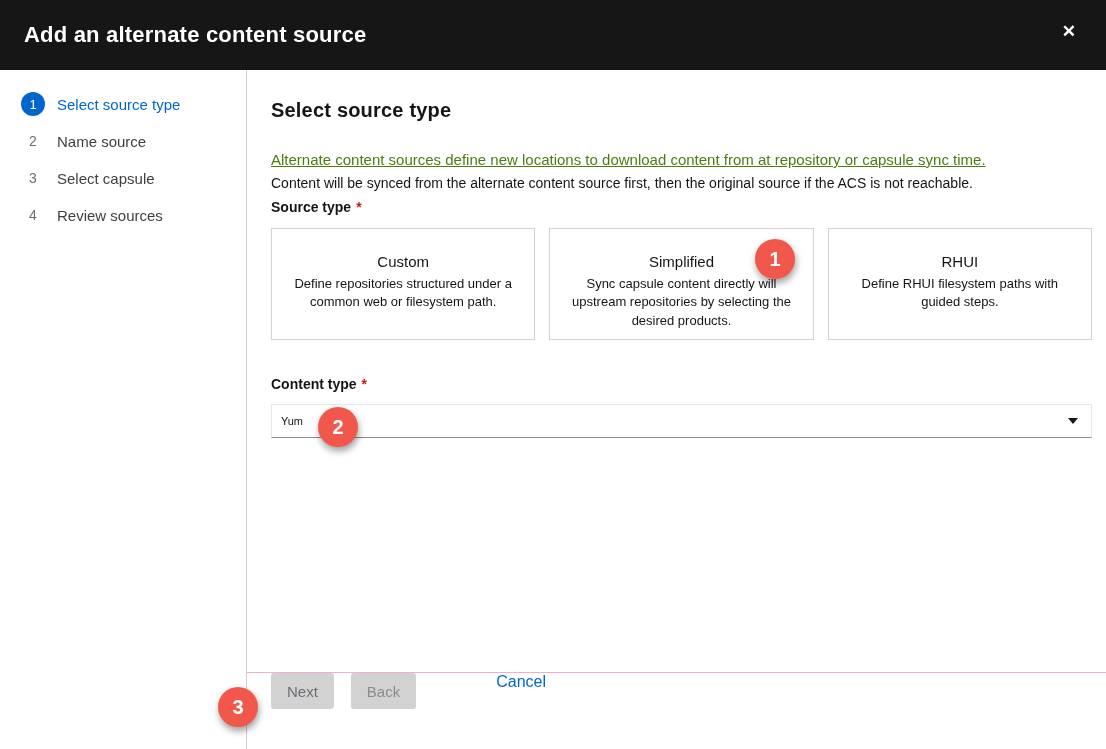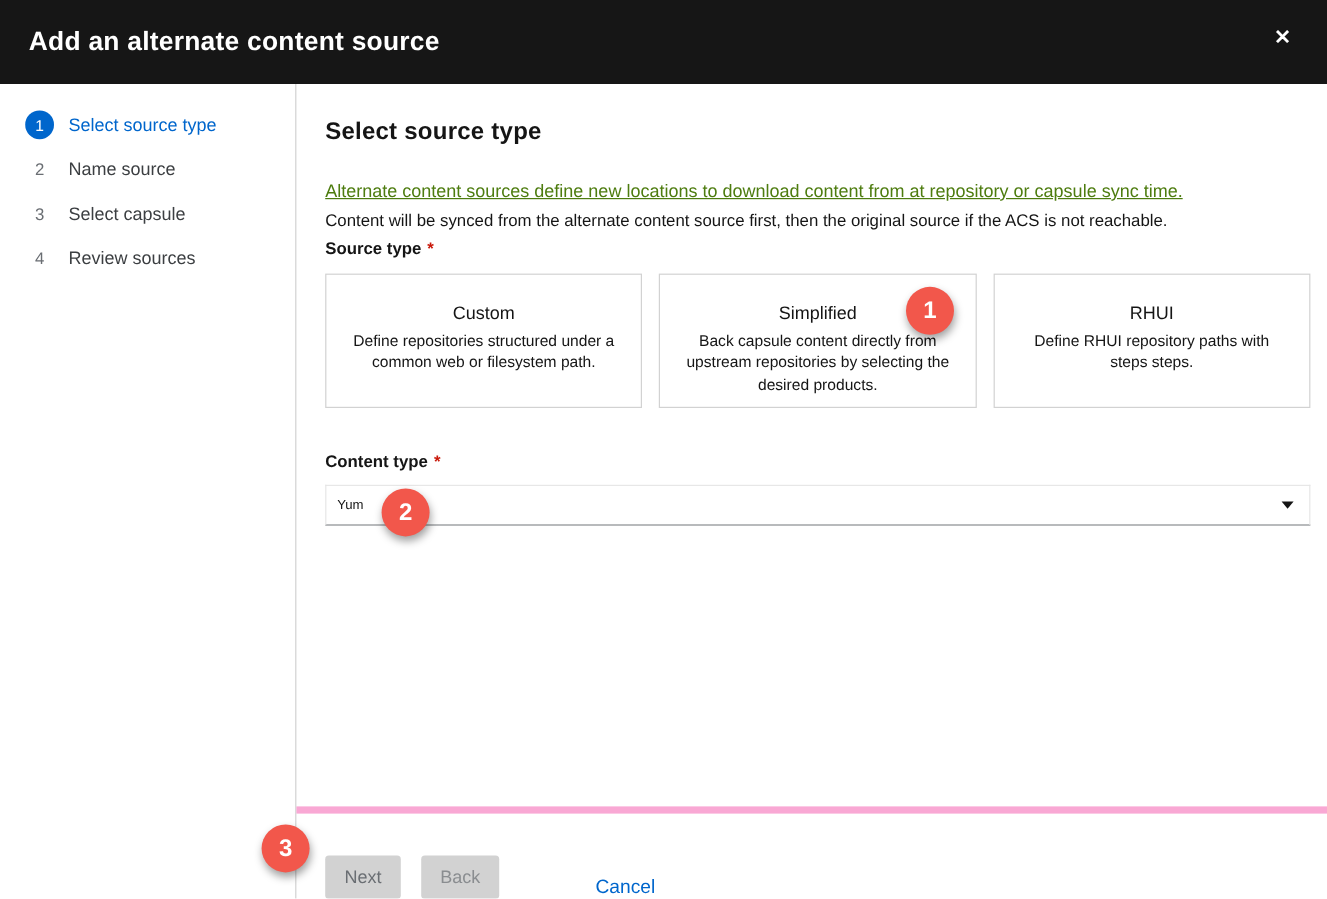--- a/index.html
+++ b/index.html
@@ -49,22 +49,22 @@
   .content-type-label { margin-top:36px; }
   .select-toggle { margin-top:12px; height:34px; width:100%; background:#fff;
                    border:1px solid #e7e7e7; border-bottom:1px solid #8a8d90;
                    display:flex; align-items:center; justify-content:space-between;
                    padding:0 13px 0 9px; cursor:pointer; }
   .select-value { font-size:11px; color:#151515; }
   .caret { width:0; height:0; border-left:5px solid transparent;
            border-right:5px solid transparent; border-top:6px solid #151515; }
 
   
-  .modal-footer { flex:0 0 77px; border-top:6px solid #f9a8d4; display:flex;
-                  align-items:flex-end; padding:0 24px; }
+  .modal-footer { flex:0 0 77px; border-top:1px solid #f9a8d4; display:flex;
+                  align-items:flex-start; padding:0 24px; }
   .btn { font-size:15px; border:none; border-radius:3px; padding:0 16px;
          height:36px; cursor:not-allowed; }
   .btn-disabled { background:#d2d2d2; color:#6a6e73; }
   .btn-back { color:#8a8d90; }
   .btn + .btn { margin-left:17px; }
   .link-btn { background:transparent; border:none; color:#0066cc; font-size:16px;
               margin-left:80px; cursor:pointer; }
 
   
   .badge { position:absolute; width:40px; height:40px; border-radius:50%;
@@ -120,25 +120,25 @@
           <span>Source type</span><span class="req">*</span>
         </div>
 
         <div class="cards">
           <div class="card">
             <div class="card-title">Custom</div>
             <div class="card-desc">Define repositories structured under a common web or filesystem path.</div>
           </div>
           <div class="card">
             <div class="card-title">Simplified</div>
-            <div class="card-desc">Back capsule content directly from upstream repositories by selecting the desired products.</div>
+            <div class="card-desc">Sync capsule content directly will upstream repositories by selecting the desired products.</div>
           </div>
           <div class="card">
             <div class="card-title">RHUI</div>
-            <div class="card-desc">Define RHUI repository paths with steps steps.</div>
+            <div class="card-desc">Define RHUI filesystem paths with guided steps.</div>
           </div>
         </div>
 
         <div class="field-label content-type-label">
           <span>Content type</span><span class="req">*</span>
         </div>
 
         <div class="select-toggle">
           <span class="select-value">Yum</span>
           <span class="caret"></span>

